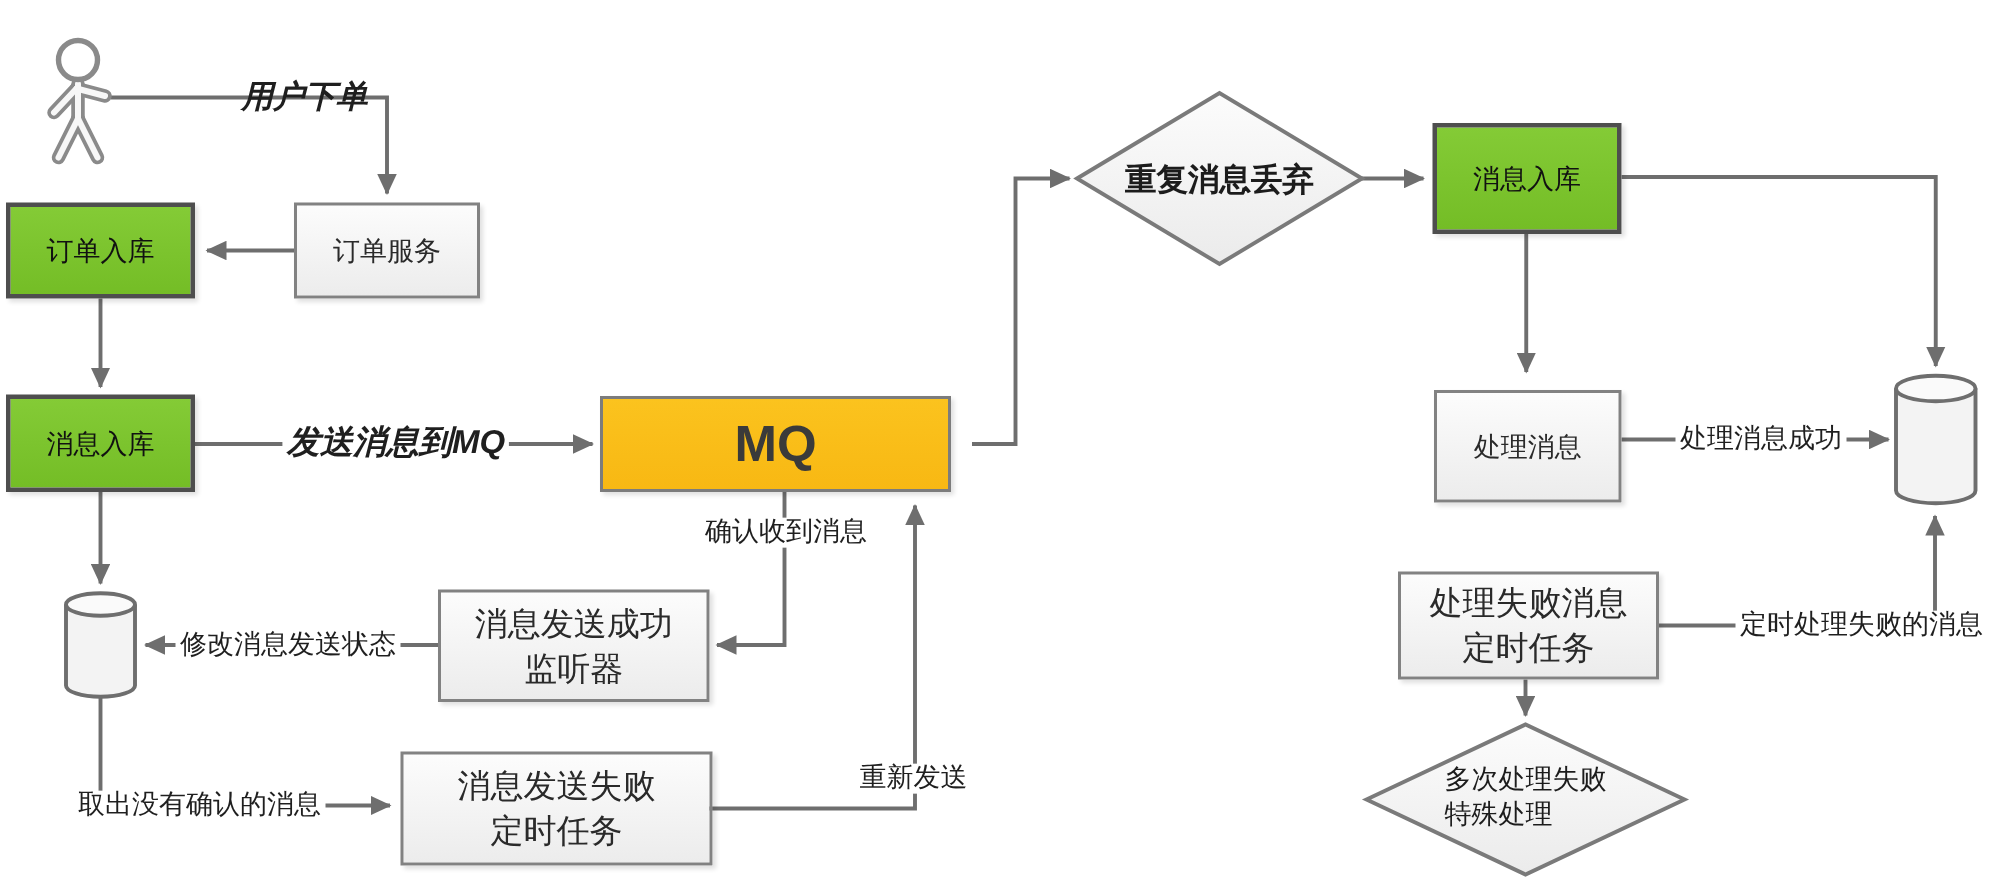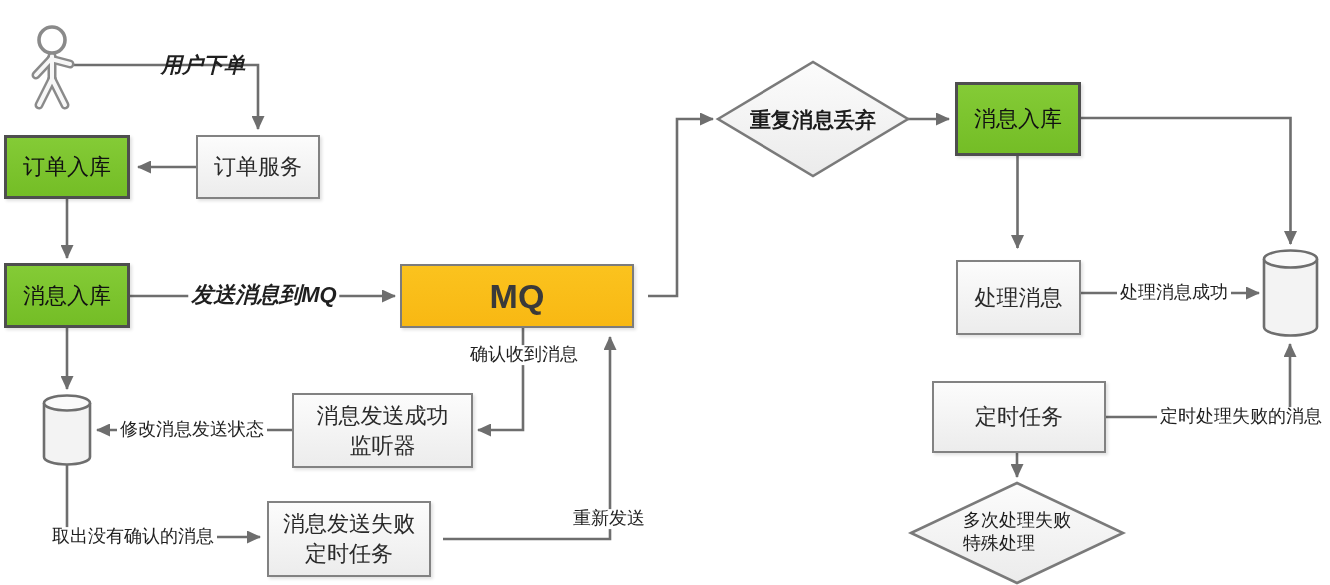--- a/index.html
+++ b/index.html
@@ -5,21 +5,21 @@
   html,body{margin:0;padding:0;background:#ffffff;}
   .canvas{
     position:relative;width:1330px;height:585px;background:#ffffff;overflow:hidden;
     font-family:"Liberation Sans","DejaVu Sans",sans-serif;color:#262626;
   }
   .layer{position:absolute;left:0;top:0;width:1330px;height:585px;}
   .node{
     position:absolute;box-sizing:border-box;display:flex;flex-direction:column;
     align-items:center;justify-content:center;text-align:center;
     border:2px solid #828282;background:linear-gradient(180deg,#fcfcfc 0%,#ececec 100%);
-    font-size:22px;color:#2a2a2a;box-shadow:2px 2px 3px rgba(0,0,0,.12);
+    font-size:18px;color:#2a2a2a;box-shadow:2px 2px 3px rgba(0,0,0,.12);
     white-space:nowrap;
   }
   .node.green{
     background:linear-gradient(180deg,var(--green-light,#84cb36) 0%,var(--green,#74bd26) 100%);
     border:3px solid #4e4e4e;color:#111;
   }
   .node.amber{
     background:linear-gradient(180deg,var(--amber-light,#fbc31e) 0%,var(--amber,#f8b813) 100%);
     border:2px solid #7c7c7c;font-size:34px;font-weight:bold;color:#3a3a3a;
   }
@@ -117,34 +117,35 @@
 
   <div class="node amber" style="left:400px;top:264px;width:234px;height:64px;">
     <span>MQ</span>
   </div>
 
   <div class="node two-line" style="left:292px;top:393px;width:181px;height:75px;">
     <div>消息发送成功</div>
     <div>监听器</div>
   </div>
 
-  <div class="node two-line" style="left:267px;top:501px;width:164px;height:76px;">
+  <div class="node two-line" style="left:267px;top:501px;width:208px;height:76px;">
     <div>消息发送失败</div>
     <div>定时任务</div>
   </div>
 
   <div class="node green" style="left:955px;top:82px;width:126px;height:74px;">
     <span>消息入库</span>
   </div>
 
   <div class="node" style="left:956px;top:260px;width:125px;height:75px;">
     <span>处理消息</span>
   </div>
 
   <div class="node two-line" style="left:932px;top:381px;width:174px;height:72px;">
+    <div>处理失败消息</div>
     <div>定时任务</div>
   </div>
 
   <div class="diamond-label d1" style="left:813px;top:120px;">重复消息丢弃</div>
 
   <div class="diamond-label d2" style="left:1017px;top:532px;">
     <div>多次处理失败</div>
     <div>特殊处理</div>
   </div>
 

